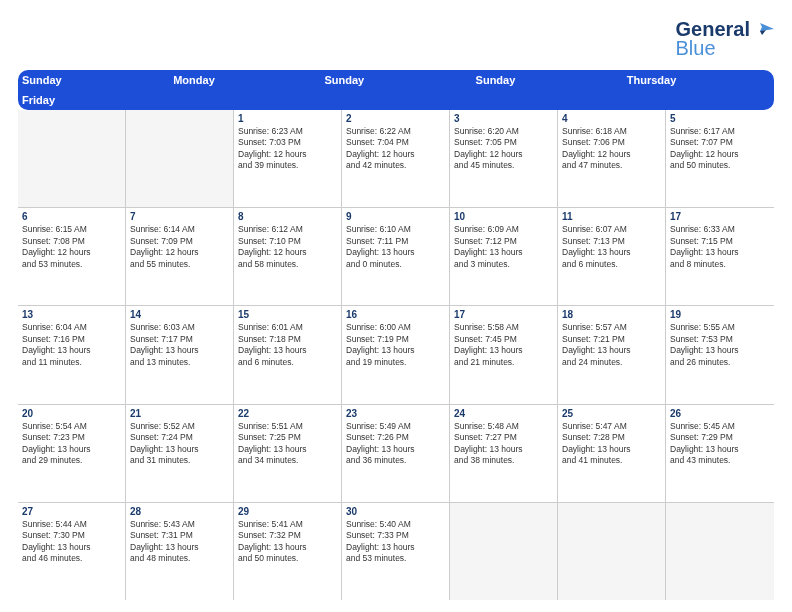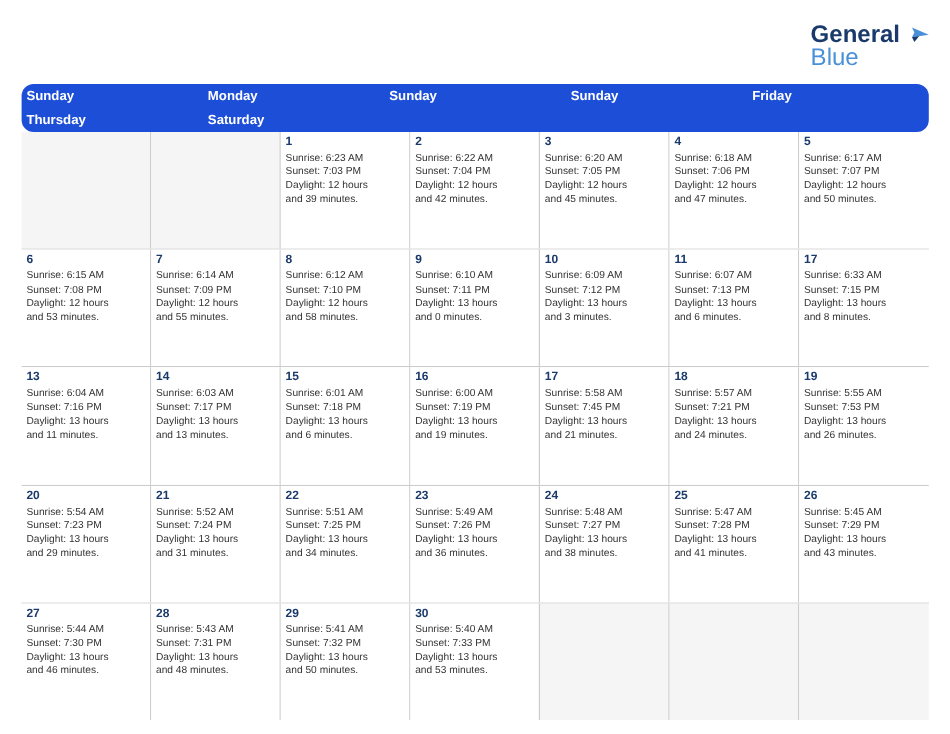--- a/index.html
+++ b/index.html
@@ -128,23 +128,22 @@
       <div class="subtitle"></div>
     </div>
   </div>
 
   <div class="calendar">
     <div class="cal-header" id="cal-header">
         <div class="cal-header-cell">Sunday</div>
         <div class="cal-header-cell">Monday</div>
         <div class="cal-header-cell">Sunday</div>
         <div class="cal-header-cell">Sunday</div>
+        <div class="cal-header-cell">Thursday</div>
         <div class="cal-header-cell">Friday</div>
-        <div class="cal-header-cell">Thursday</div>
-        <div class="cal-header-cell">Saturday</div>
       </div>
     <div class="cal-body" id="cal-body">
         <div class="cal-row">
           <div class="cal-cell empty"></div>
           <div class="cal-cell empty"></div>
           <div class="cal-cell">
             <div class="day-num">1</div>
             <div class="cell-line">Sunrise: 6:23 AM</div>
             <div class="cell-line">Sunset: 7:03 PM</div>
             <div class="cell-line">Daylight: 12 hours</div>

